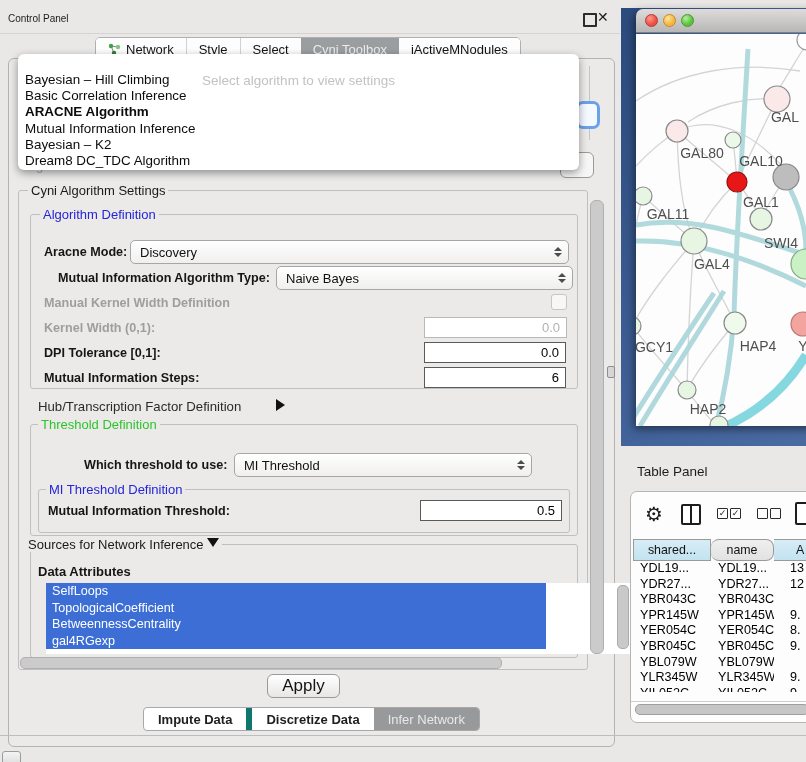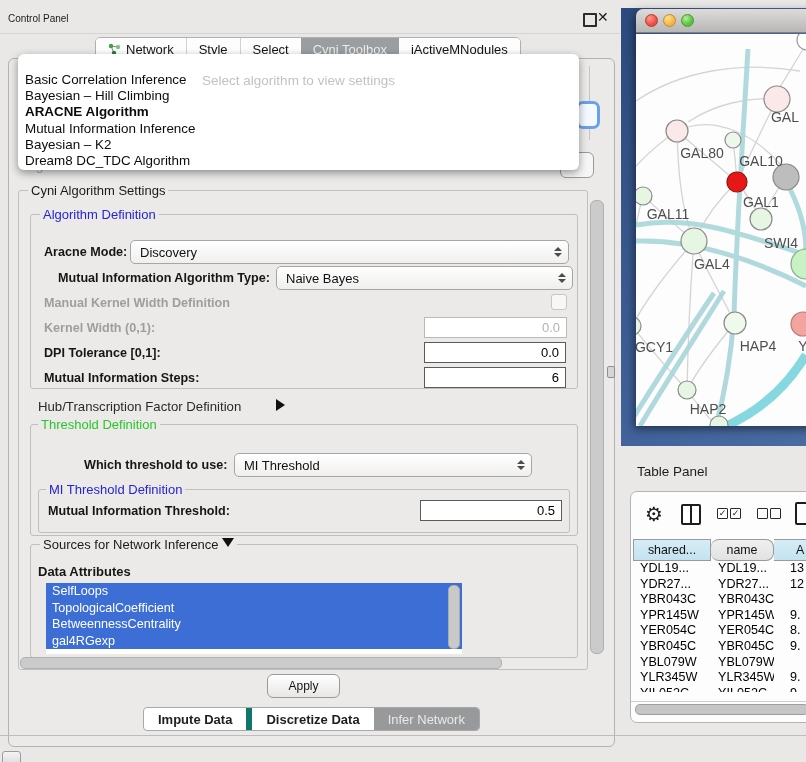--- a/index.html
+++ b/index.html
@@ -61,35 +61,35 @@
   .field.dark{border:1.5px solid #5a5a5a;color:#000;}
   .field.dis{border:1px solid #b9b9b9;color:#b2b2b2;}
   .checkbox{position:absolute;width:14px;height:14px;border:1px solid #c6c6c6;border-radius:3px;
             background:#f7f7f7;}
   .tri-right{display:inline-block;width:0;height:0;border-top:6px solid transparent;
              border-bottom:6px solid transparent;border-left:9px solid #111;vertical-align:-1px;}
   .tri-down{display:inline-block;width:0;height:0;border-left:6px solid transparent;
             border-right:6px solid transparent;border-top:9px solid #111;vertical-align:2px;}
 
   
-  .attr-list{left:46px;top:583px;width:416px;height:71px;background:#fff;overflow:hidden;}
+  .attr-list{left:46px;top:583px;width:585px;height:71px;background:#fff;overflow:hidden;}
   .attr-item{height:16.5px;line-height:16.5px;background:#3c6ed5;color:#fff;
              font-size:12.6px;padding-left:6px;width:494px;}
   .attr-scroll{position:absolute;right:2px;top:2px;width:10px;height:62px;background:#c9c9c9;
                border:1px solid #ababab;border-radius:5px;}
 
   
   .vscroll{left:590px;top:200px;width:12px;height:452px;background:#cbcbcb;
            border:1px solid #b0b0b0;border-radius:6px;}
   .hscroll{left:20px;top:657px;width:480px;height:10px;background:#cbcbcb;
            border:1px solid #b0b0b0;border-radius:5px;}
 
   
   .apply-btn{left:267px;top:674px;width:71px;height:22px;border:1px solid #9a9a9a;border-radius:6px;
-             background:linear-gradient(#ffffff,#e7e6e5);font-size:12px;color:#141414;
+             background:linear-gradient(#ffffff,#e7e6e5);font-size:17px;color:#141414;
              display:flex;align-items:center;justify-content:center;}
   .btabbar{left:143px;top:707px;height:22px;display:flex;background:#fff;
            border:1px solid #a8a8a8;border-radius:4px;overflow:hidden;z-index:4;}
   .btab{display:flex;align-items:center;padding:0 14px;font-size:13px;font-weight:bold;color:#1e1e1e;
         border-left:6px solid #0f766e;}
   .btab:first-child{border-left:none;}
   .btab.sel{background:#98999b;color:#e9e9e9;border-left:none;font-weight:normal;}
 
   .bottom-line{left:0;top:735px;width:806px;height:1px;background:#bdbdbd;}
   .mini-btn{left:2px;top:751px;width:17px;height:13px;border:1px solid #9c9c9c;border-radius:3px;
@@ -180,22 +180,22 @@
   </div>
 
   <div class="abs frag-vline"></div>
   <div class="abs frag-blue"></div>
   <div class="abs frag-combo"></div>
   <div class="abs frag-combo-text">gal-filtered sif default node</div>
 
   <div class="abs popup">
     <div class="popup-placeholder">Select algorithm to view settings</div>
     <div id="popup-items">
+        <div class="popup-item">Bayesian – Hill Climbing</div>
         <div class="popup-item">Basic Correlation Inference</div>
-        <div class="popup-item">Bayesian – Hill Climbing</div>
         <div class="popup-item sel">ARACNE Algorithm</div>
         <div class="popup-item">Mutual Information Inference</div>
         <div class="popup-item">Bayesian – K2</div>
         <div class="popup-item">Dream8 DC_TDC Algorithm</div>
       </div>
   </div>
 
   <div class="abs group" style="left:18px;top:190px;width:568px;height:478px;"></div>
   <span class="legend" style="left:28px;top:183px;">Cyni Algorithm Settings</span>
 
@@ -246,21 +246,21 @@
         <b class="dn"></b>
       </span>
   </div>
 
   <div class="abs group" style="left:38px;top:489px;width:530px;height:42px;"></div>
   <span class="legend blue" style="left:46px;top:482px;">MI Threshold Definition</span>
   <span class="lbl" style="left:48px;top:504px;">Mutual Information Threshold:</span>
   <div class="field dark" style="left:420px;top:500px;width:134px;">0.5</div>
 
   <div class="abs group" style="left:30px;top:544px;width:546px;height:112px;"></div>
-  <span class="legend" style="left:40px;top:537px;">
+  <span class="legend" style="left:25px;top:537px;">
     <span>Sources for Network Inference</span>
     <span class="tri-down"></span>
   </span>
   <span class="lbl" style="left:38px;top:564px;font-size:13px;">Data Attributes</span>
   <div class="abs attr-list">
     <div id="attr-list">
         <div class="attr-item">SelfLoops</div>
         <div class="attr-item">TopologicalCoefficient</div>
         <div class="attr-item">BetweennessCentrality</div>
         <div class="attr-item">gal4RGexp</div>

